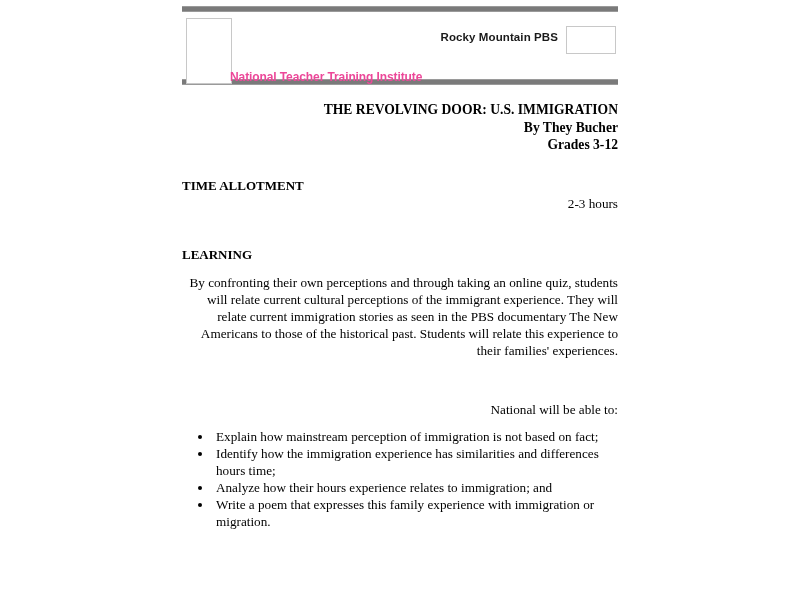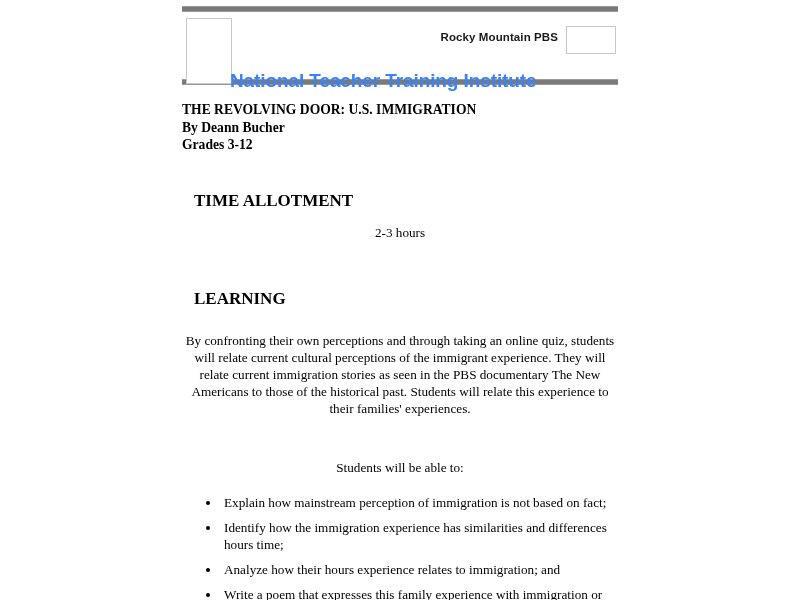--- a/index.html
+++ b/index.html
@@ -78,66 +78,67 @@
     color: #1a1a1a;
     white-space: nowrap;
   }
 
   .ntti-line {
     position: absolute;
     left: 48px;
     top: 58px;
     font-family: "Liberation Sans", "DejaVu Sans", sans-serif;
     font-weight: bold;
-    font-size: 19px;
+    font-size: 12px;
     letter-spacing: -0.1px;
-    color: #3b82f6;
+    color: #ec4899;
     white-space: nowrap;
   }
 
   
   .body-area {
     padding-top: 16px;
     font-size: 13.2px;
     line-height: 1.27;
   }
 
   .title-block {
     font-weight: bold;
     font-size: 13.6px;
     line-height: 1.30;
+    text-align: right;
   }
   .title-block div { white-space: nowrap; }
 
   .section-heading {
     font-weight: bold;
-    font-size: 17px;
-    margin: 12px;
+    font-size: 13px;
+    margin: 0;
   }
 
   .spacer-lg { height: 24px; }
   .spacer-sm { height: 11px; }
   .spacer-xs { height: 7px; }
 
   .para {
     margin: 0;
     font-size: 13.2px;
     line-height: 1.29;
-    text-align: center;
+    text-align: right;
   }
 
   ul.objectives {
     margin: 0;
     padding-left: 31px;
     list-style-type: disc;
   }
   ul.objectives li {
     font-size: 13.2px;
     line-height: 1.28;
-    margin: 8px;
+    margin: 0;
     padding-left: 3px;
   }
 </style>
 </head>
 <body>
 
 <div class="page">
   <div class="content-column">
 
     <div class="header-rule top"></div>
@@ -148,41 +149,41 @@
       <div class="pbs-line">Rocky Mountain PBS</div>
       <div class="ntti-line">National Teacher Training Institute</div>
     </div>
 
     <div class="header-rule bottom"></div>
 
     <div class="body-area">
 
       <div class="title-block">
         <div>THE REVOLVING DOOR: U.S. IMMIGRATION</div>
-        <div>By Deann Bucher</div>
+        <div>By They Bucher</div>
         <div>Grades 3-12</div>
       </div>
 
       <div class="spacer-lg"></div>
 
       <div class="section-heading">TIME ALLOTMENT</div>
       <div class="para">2-3 hours</div>
 
       <div class="spacer-lg"></div>
       <div class="spacer-sm"></div>
 
       <div class="section-heading">LEARNING</div>
       <div class="spacer-sm"></div>
       <p class="para">By confronting their own perceptions and through taking an online quiz, students will relate current cultural perceptions of the immigrant experience. They will relate current immigration stories as seen in the PBS documentary The New Americans to those of the historical past. Students will relate this experience to their families' experiences.</p>
 
       <div class="spacer-lg"></div>
       <div class="spacer-xs"></div>
 
       <div class="spacer-sm"></div>
-      <div class="para">Students will be able to:</div>
+      <div class="para">National will be able to:</div>
       <div class="spacer-sm"></div>
 
       <ul class="objectives">
         <li>Explain how mainstream perception of immigration is not based on fact;</li>
         <li>Identify how the immigration experience has similarities and differences hours time;</li>
         <li>Analyze how their hours experience relates to immigration; and</li>
         <li>Write a poem that expresses this family experience with immigration or migration.</li>
       </ul>
 
       <div class="spacer-lg"></div>

